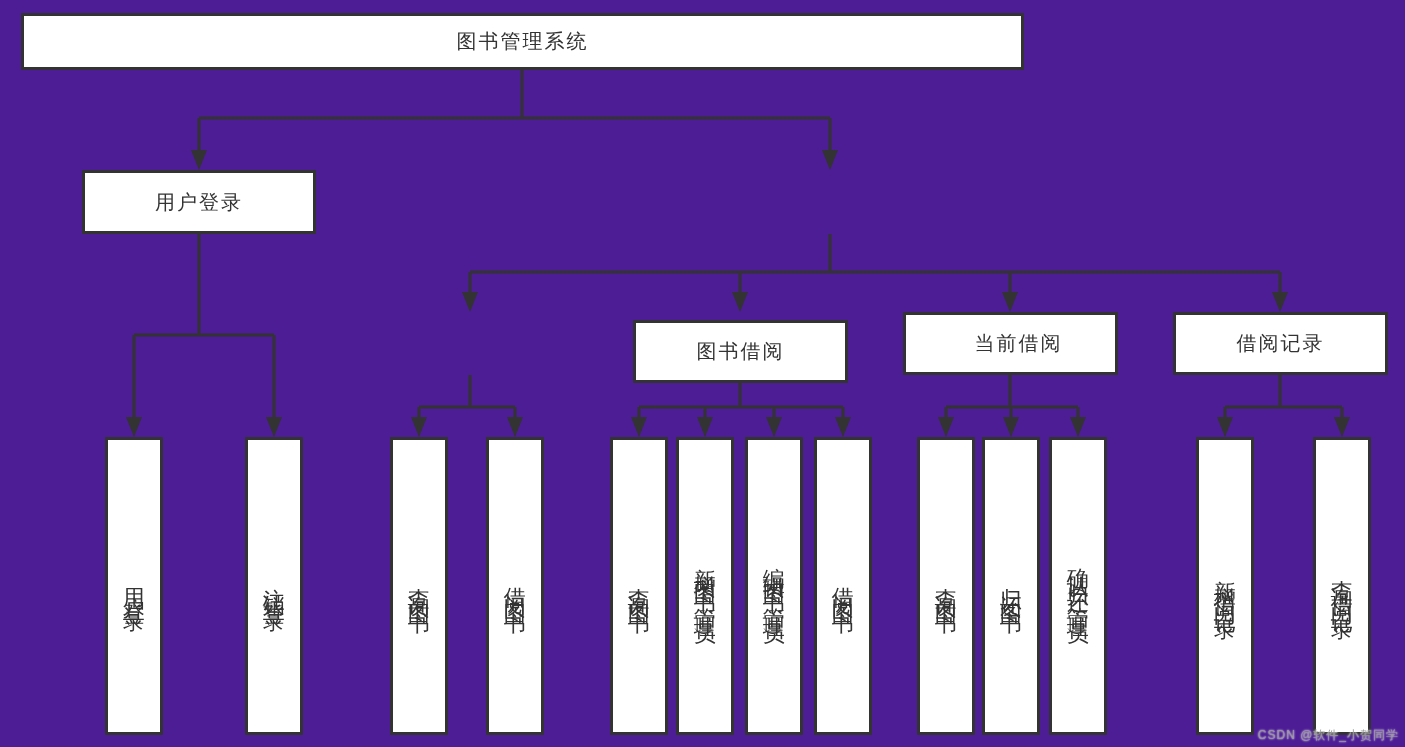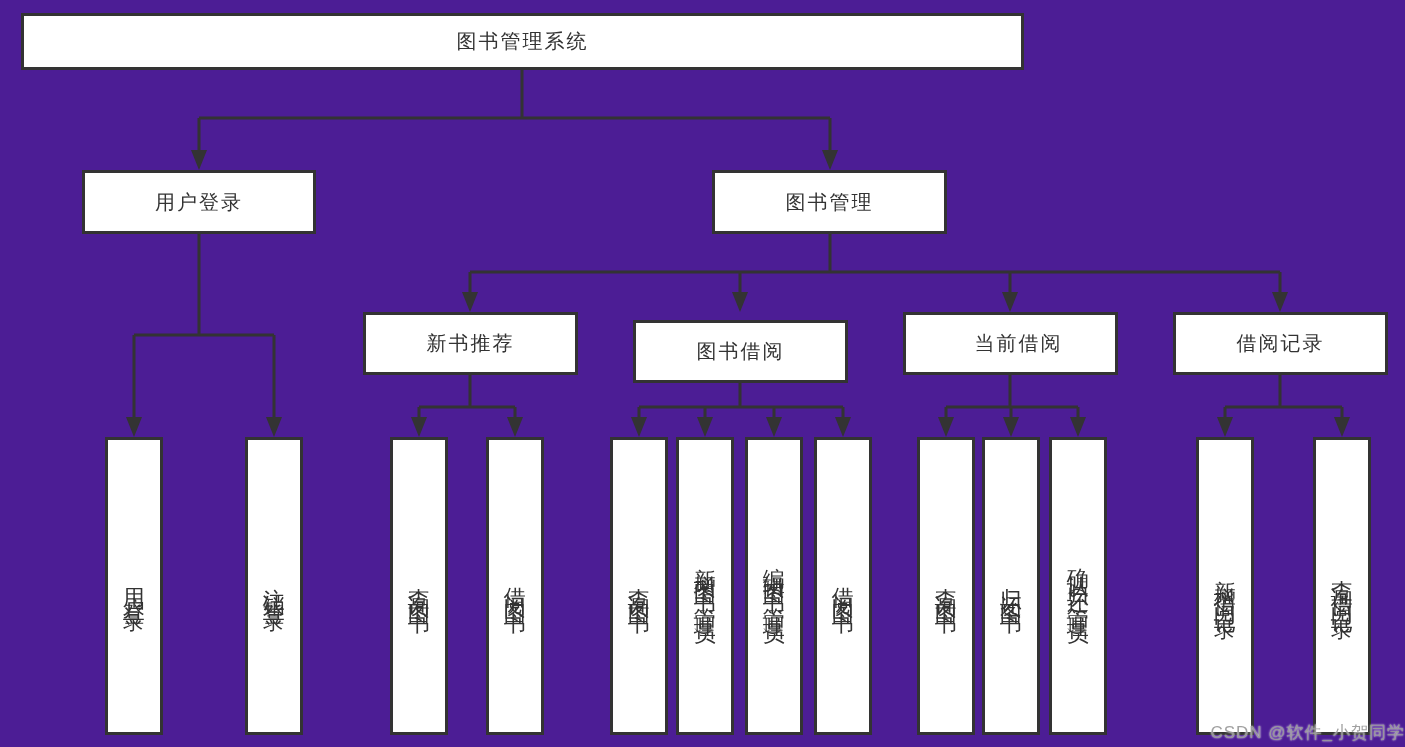--- a/index.html
+++ b/index.html
@@ -28,22 +28,22 @@
   #l3-current{left:903px;top:312px;width:215px;height:63px;padding-left:16px;}
   #l3-records{left:1173px;top:312px;width:215px;height:63px;}
   
   .vbox{top:437px;width:58px;height:298px;}
   #lf-a1{left:105px;} #lf-a2{left:245px;}
   #lf-b1{left:390px;} #lf-b2{left:486px;}
   #lf-c1{left:610px;} #lf-c2{left:676px;} #lf-c3{left:745px;} #lf-c4{left:814px;}
   #lf-d1{left:917px;} #lf-d2{left:982px;} #lf-d3{left:1049px;}
   #lf-e1{left:1196px;} #lf-e2{left:1313px;}
   .watermark{
-    position:absolute;right:0;bottom:3px;z-index:5;
-    font-size:17px;letter-spacing:1px;color:rgba(150,150,150,0.9);
+    position:absolute;right:6px;bottom:3px;z-index:5;
+    font-size:12px;letter-spacing:1px;color:rgba(150,150,150,0.9);
     text-shadow:0 0 2px #ffffff;white-space:nowrap;text-align:right;
   }
 </style>
 </head>
 <body>
 
 <div class="canvas">
 
   <svg class="connectors" viewBox="0 0 1405 747" aria-hidden="true">
     <g stroke="#333333" stroke-width="3" fill="none">
@@ -66,27 +66,21 @@
     </g>
   </svg>
 
   <div class="box h" id="root">
     <span>图书管理系统</span>
   </div>
 
   <div class="box h" id="l2-user">
     <span>用户登录</span>
   </div>
-  <div class="box h" id="l2-book">
-    <span>图书管理</span>
-  </div>
 
-  <div class="box h" id="l3-newbook">
-    <span>新书推荐</span>
-  </div>
   <div class="box h" id="l3-borrow">
     <span>图书借阅</span>
   </div>
   <div class="box h" id="l3-current">
     <span>当前借阅</span>
   </div>
   <div class="box h" id="l3-records">
     <span>借阅记录</span>
   </div>
 

